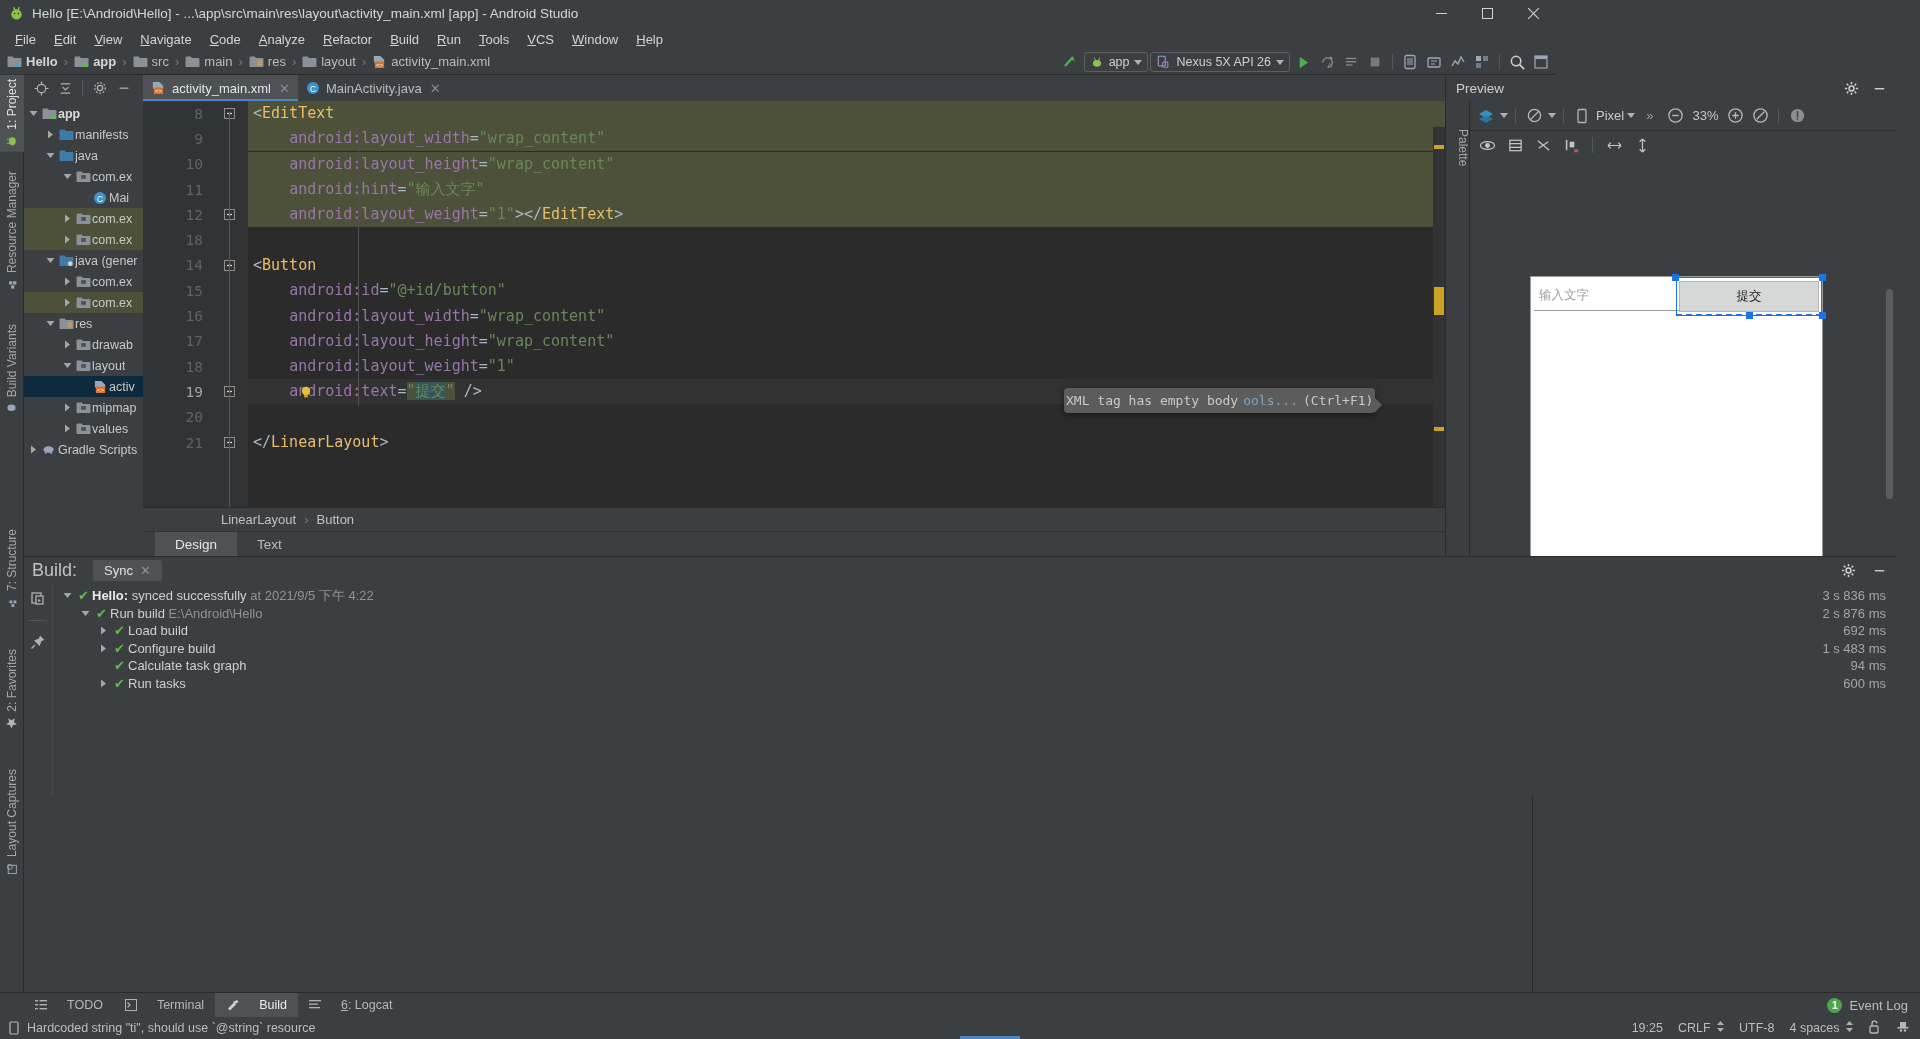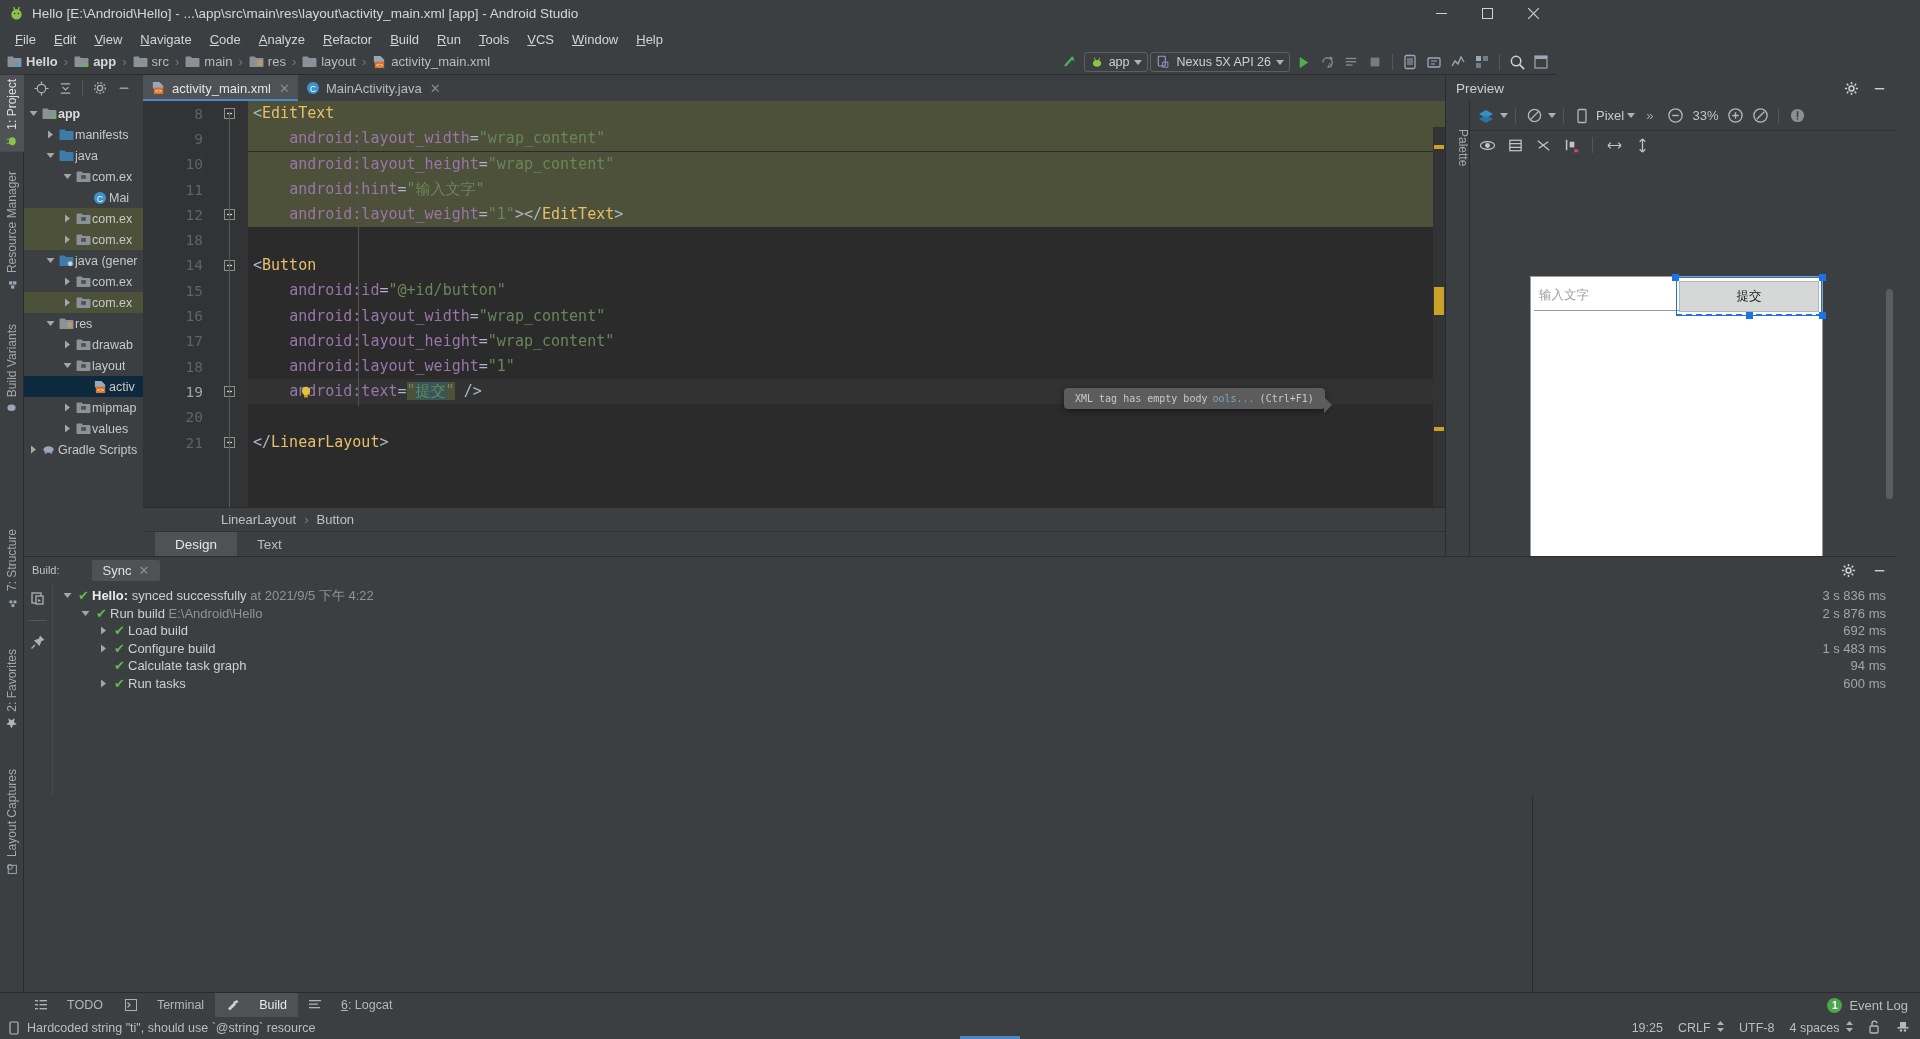--- a/index.html
+++ b/index.html
@@ -131,21 +131,21 @@
   .tok-val { color: #6a8759; }
   .tok-punct { color: #a9b7c6; }
 
   .bulb { position: absolute; left: 88px; width: 14px; height: 14px; }
 
   .err-stripe { position: absolute; right: 0; top: 26px; width: 12px; bottom: 0; background: #313335; }
   .stripe-mark { position: absolute; right: 1px; width: 10px; height: 4px; }
 
   .tooltip {
     position: absolute; background: #5c5c5c; color: #c9c9c9; border-radius: 4px;
-    padding: 5px 11px; font-size: 10px; white-space: nowrap;
+    padding: 5px 2px; font-size: 13px; white-space: nowrap;
     box-shadow: 0 2px 6px rgba(0,0,0,.45); display: flex; align-items: center; gap: 5px;
   }
   .tooltip .more { color: #7aa6c2; }
   .tt-arrow {
     position: absolute; right: -7px; top: 9px; width: 0; height: 0;
     border-top: 8px solid transparent; border-bottom: 8px solid transparent; border-left: 8px solid #5c5c5c;
   }
 
   .ebreadcrumb {
     height: 24px; background: #3c3f41; display: flex; align-items: center;
@@ -203,21 +203,21 @@
   .pv-scroll-h { position: absolute; left: 30px; bottom: 2px; height: 7px; width: 310px; background: #5a5d5f; border-radius: 4px; }
   .pv-scroll-v { position: absolute; right: 3px; top: 130px; width: 7px; height: 210px; background: #5a5d5f; border-radius: 4px; }
 
   
   .buildpanel {
     position: absolute; left: 24px; top: 556px; width: 1872px; height: 240px;
     background: #3c3f41; display: flex; flex-direction: column;
     border-top: 1px solid #2b2b2b;
   }
   .bp-header { height: 26px; display: flex; align-items: center; padding-left: 8px; position: relative; }
-  .bp-header .lbl { font-size: 11px; color: #c2c2c2; margin-right: 32px; }
+  .bp-header .lbl { font-size: 18px; color: #c2c2c2; margin-right: 16px; }
   .bp-tab {
     display: flex; align-items: center; gap: 7px; padding: 3px 11px;
     background: #4e5254; font-size: 13px; color: #e0e0e0; border-radius: 2px;
   }
   .bp-tab .x { color: #8f8f8f; }
   .bp-acts { position: absolute; right: 6px; display: flex; gap: 9px; align-items: center; }
   .bp-body { flex: 1; display: flex; }
   .bp-side { width: 28px; display: flex; flex-direction: column; align-items: center; padding-top: 5px; gap: 10px; }
   .bp-side .hr { width: 18px; height: 1px; background: #555; }
   .bp-tree { flex: 1; position: relative; border-left: 1px solid #4a4a4a; padding-top: 4px; }

